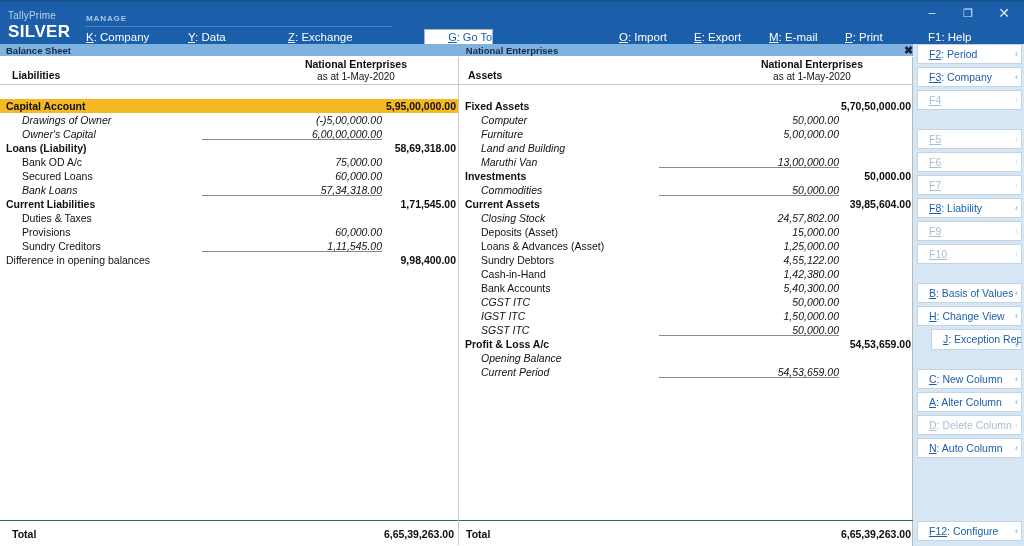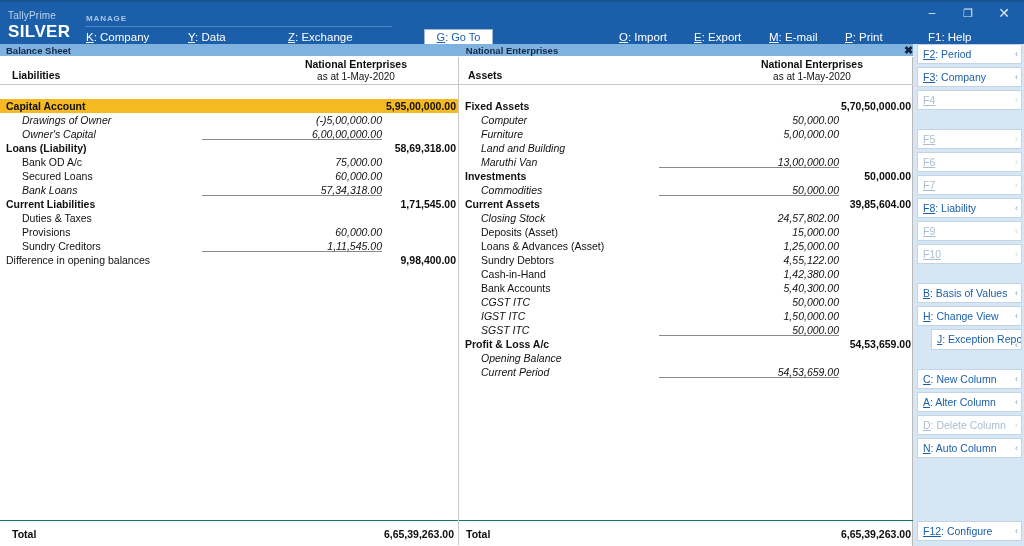--- a/index.html
+++ b/index.html
@@ -31,21 +31,21 @@
     background: #4f85c2;
   }
   .menu-item {
     position: absolute; top: 28px; font-size: 11.5px; color: #ffffff;
     white-space: nowrap; line-height: 14px;
   }
   .menu-item .k { text-decoration: underline; }
   .goto-btn {
     position: absolute; left: 424px; top: 27px; width: 69px; height: 16px;
     background: #ffffff; border: 1px solid #9fb8d2;
-    font-size: 11px; color: #1B5FAB; text-align: center; line-height: 14px;
+    font-size: 11px; color: #1B5FAB; text-align: right; line-height: 14px;
     white-space: nowrap;
   }
   .goto-btn .k { text-decoration: underline; }
 
   .wincontrols { position: absolute; right: 0; top: 0; height: 22px; width: 110px; }
   .wc {
     position: absolute; top: 0; width: 36px; height: 22px;
     color: #dbe8f6; font-size: 13px; text-align: center; line-height: 22px;
   }
   .wc.min { right: 74px; font-size: 12px; }
@@ -160,21 +160,21 @@
 
   
   .sidebar {
     position: absolute; left: 913px; top: 44px; width: 111px; height: 502px;
     background: #D6E6F5;
   }
   .fbtn {
     position: relative; margin: 0 2px 3px 4px; height: 20px;
     background: #ffffff; border: 1px solid #c3d4e5;
     font-size: 10.5px; color: #1B5FAB; line-height: 18px;
-    padding-left: 5px; white-space: nowrap; overflow: hidden;
+    padding-left: 11px; white-space: nowrap; overflow: hidden;
   }
   .fbtn .k { text-decoration: underline; }
   .fbtn .chev {
     position: absolute; right: 3px; top: 0px; font-size: 9px; color: #6f9ac9; line-height: 19px;
   }
   .fbtn.disabled { color: #a9bed2; }
   .fbtn.disabled .chev { color: #c3d4e5; }
   .fbtn.tall { height: 21px; line-height: 14px; padding-top: 2px; margin-left: 18px; }
   .fbtn.tall .chev { line-height: 31px; }
   .gap { height: 16px; }

